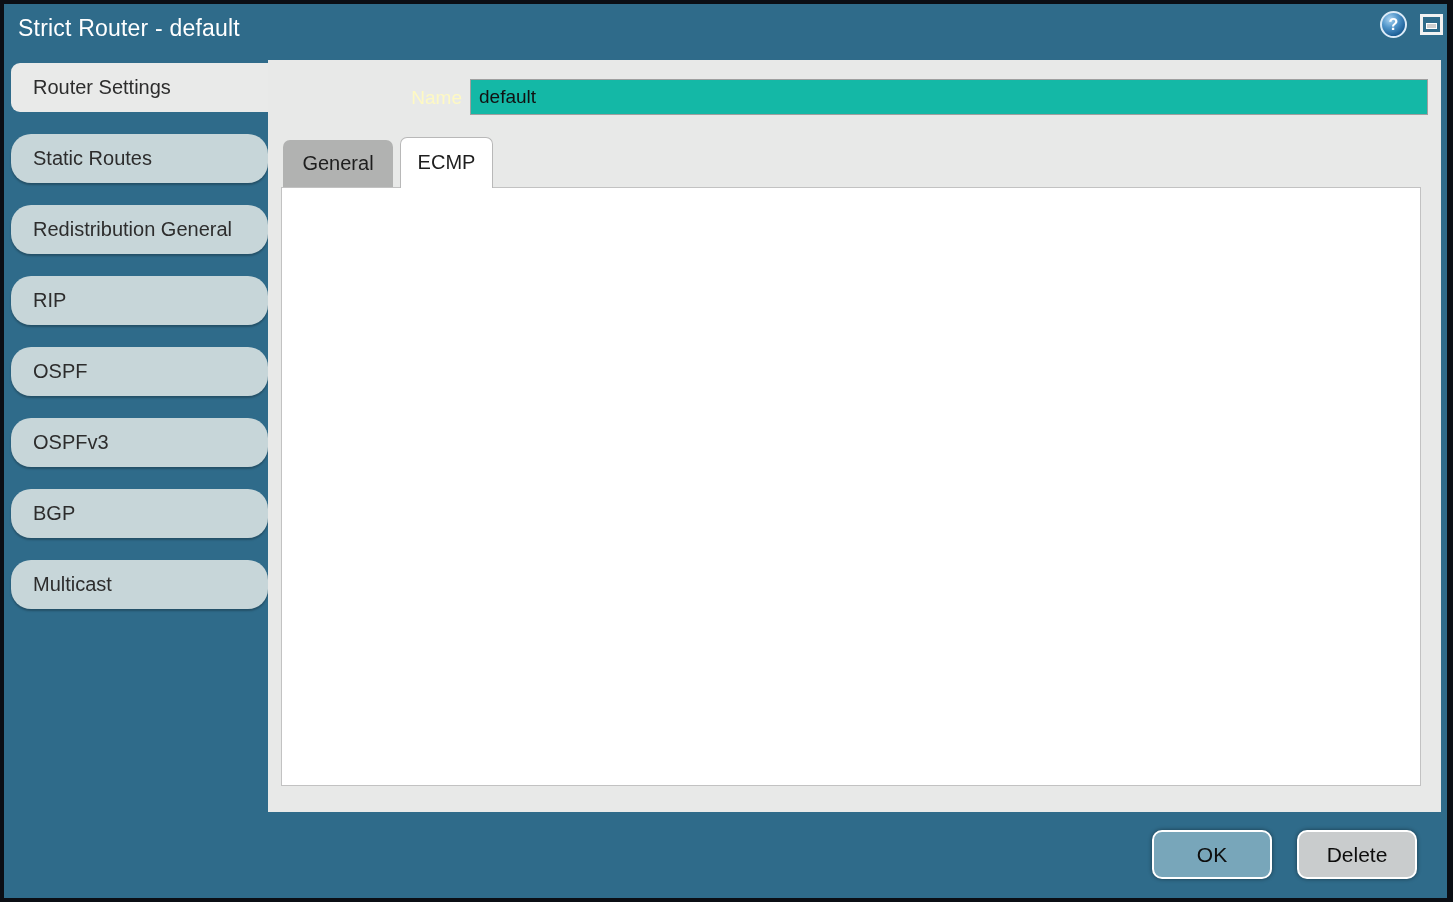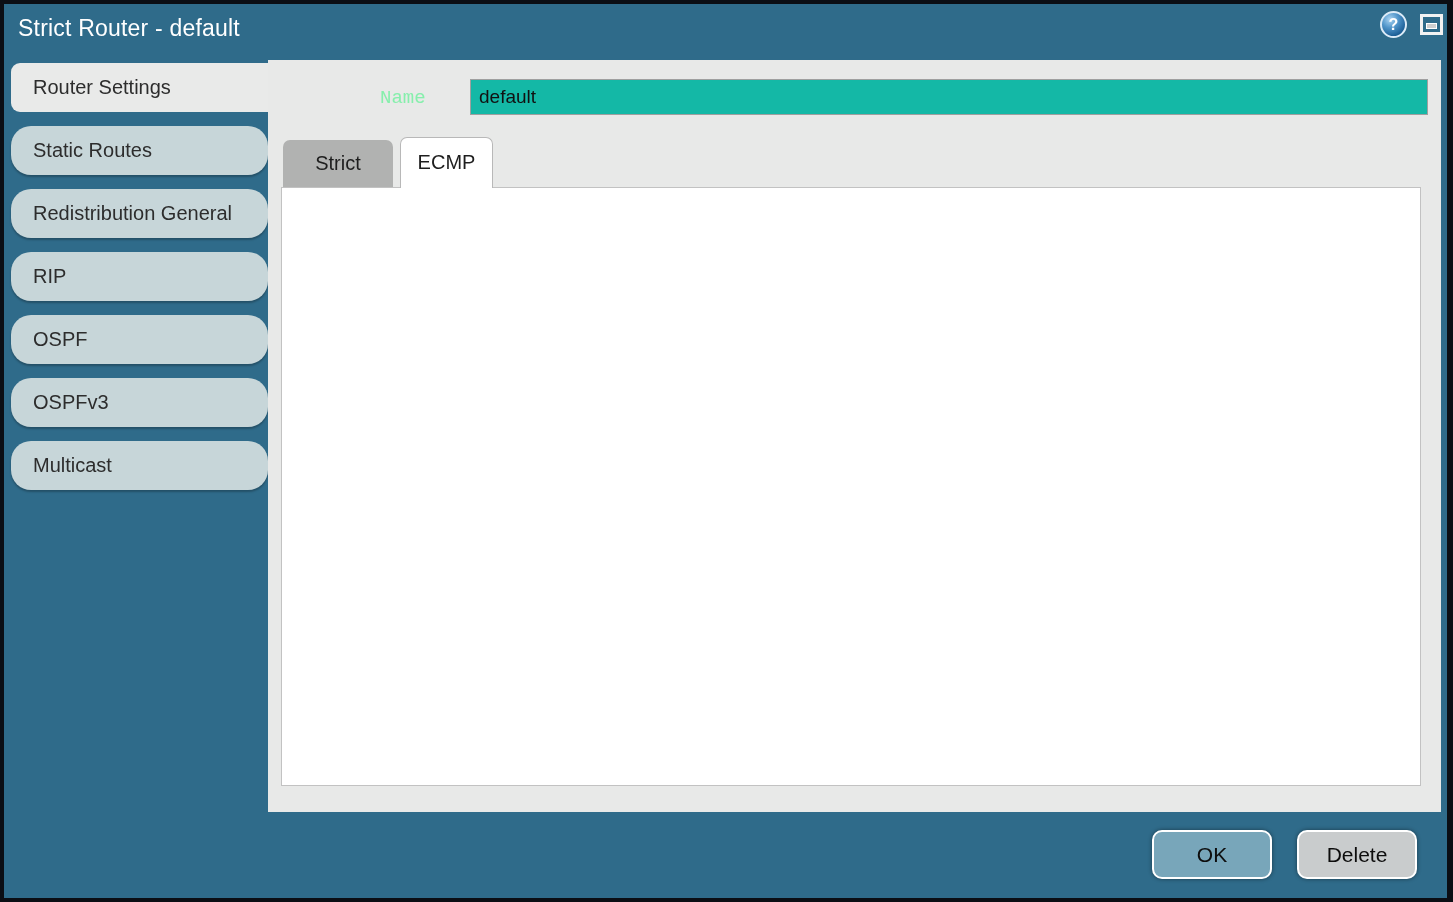--- a/index.html
+++ b/index.html
@@ -11,30 +11,30 @@
 
   
   .title { position:absolute; left:14px; top:11px; color:#ffffff; font-size:23px; letter-spacing:.2px; }
   .help-icon { position:absolute; left:1376px; top:7px; width:27px; height:27px; border-radius:50%;
     background:radial-gradient(circle at 35% 28%, #aad4f2 0%, #4f94c9 38%, #1d5f96 75%, #144a78 100%);
     border:2px solid #dcebf7; color:#fff; font-weight:bold; font-size:16px; text-align:center; line-height:23px; cursor:pointer; }
   .window-icon { position:absolute; left:1416px; top:10px; width:23px; height:21px; border:3px solid #f2f2f2; background:#2f6b8a; cursor:pointer; }
   .window-icon .inner { position:absolute; left:3px; top:6px; width:11px; height:6px; background:#cfcfcf; border:1px solid #fff; }
 
   
-  .sidebar { position:absolute; left:7px; top:59px; width:261px; display:flex; flex-direction:column; gap:14px; }
+  .sidebar { position:absolute; left:7px; top:59px; width:261px; display:flex; flex-direction:column; gap:22px; }
   .side-item { height:49px; width:257px; background:#c7d6d9; border-radius:20px; color:#2d2d2d;
     font-size:20px; display:flex; align-items:center; padding-left:22px; cursor:pointer;
     box-shadow:0 2px 2px rgba(0,0,0,.25); }
   .side-item.active { width:261px; background:#e9eae9; border-radius:9px 0 0 9px; box-shadow:none; }
 
   
   .content { position:absolute; left:264px; top:56px; width:1173px; height:752px; background:#e8e9e8; }
 
-  .name-label { position:absolute; left:376px; top:83px; width:82px; font-size:19px; color:#86efac;font-family:Liberation Mono, monospace; }
+  .name-label { position:absolute; left:376px; top:83px; width:82px; text-align:right; font-size:19px; color:#fef9c3; }
   .name-input { position:absolute; left:466px; top:75px; width:958px; height:36px; background:#14b8a6;
     border:1px solid #9f9f9f; font-size:19px; padding:0 8px; font-family:"Liberation Sans",sans-serif; color:#111; }
 
   
   .tab { position:absolute; text-align:center; font-size:20px; color:#1e1e1e; cursor:pointer; }
   .tab.general { left:279px; top:136px; width:110px; height:47px; line-height:47px; background:#b1b2b1; border-radius:7px 7px 0 0; }
   .tab.ecmp { left:396px; top:133px; width:93px; height:51px; line-height:49px; background:#ffffff;
     border:1px solid #b8b8b8; border-bottom:none; border-radius:7px 7px 0 0; z-index:3; }
   .tab-panel { position:absolute; left:277px; top:183px; width:1140px; height:599px; background:#ffffff; border:1px solid #c2c2c2; z-index:2; }
 
@@ -101,29 +101,30 @@
       <div class="inner"></div>
     </div>
 
     <div class="sidebar">
       <div class="side-item active">Router Settings</div>
       <div class="side-item">Static Routes</div>
       <div class="side-item">Redistribution General</div>
       <div class="side-item">RIP</div>
       <div class="side-item">OSPF</div>
       <div class="side-item">OSPFv3</div>
+      <div class="side-item">BGP</div>
       <div class="side-item">Multicast</div>
     </div>
 
     <div class="content"></div>
 
     <div class="name-label">Name</div>
     <input class="name-input" value="default" style="">
 
-    <div class="tab general">Strict</div>
+    <div class="tab general">General</div>
     <div class="tab ecmp">ECMP</div>
     <div class="tab-panel"></div>
 
     <div class="cbx" style="left:413px; top:207px;">
       <svg width="21" height="21" viewBox="0 0 24 24">
           <path d="M4 12 L10 18 L20 5" stroke="#2f6b99" stroke-width="4.5" fill="none"></path>
         </svg>
     </div>
     <div class="cbx-label" style="left:447px; top:210px;">Enable</div>
 

